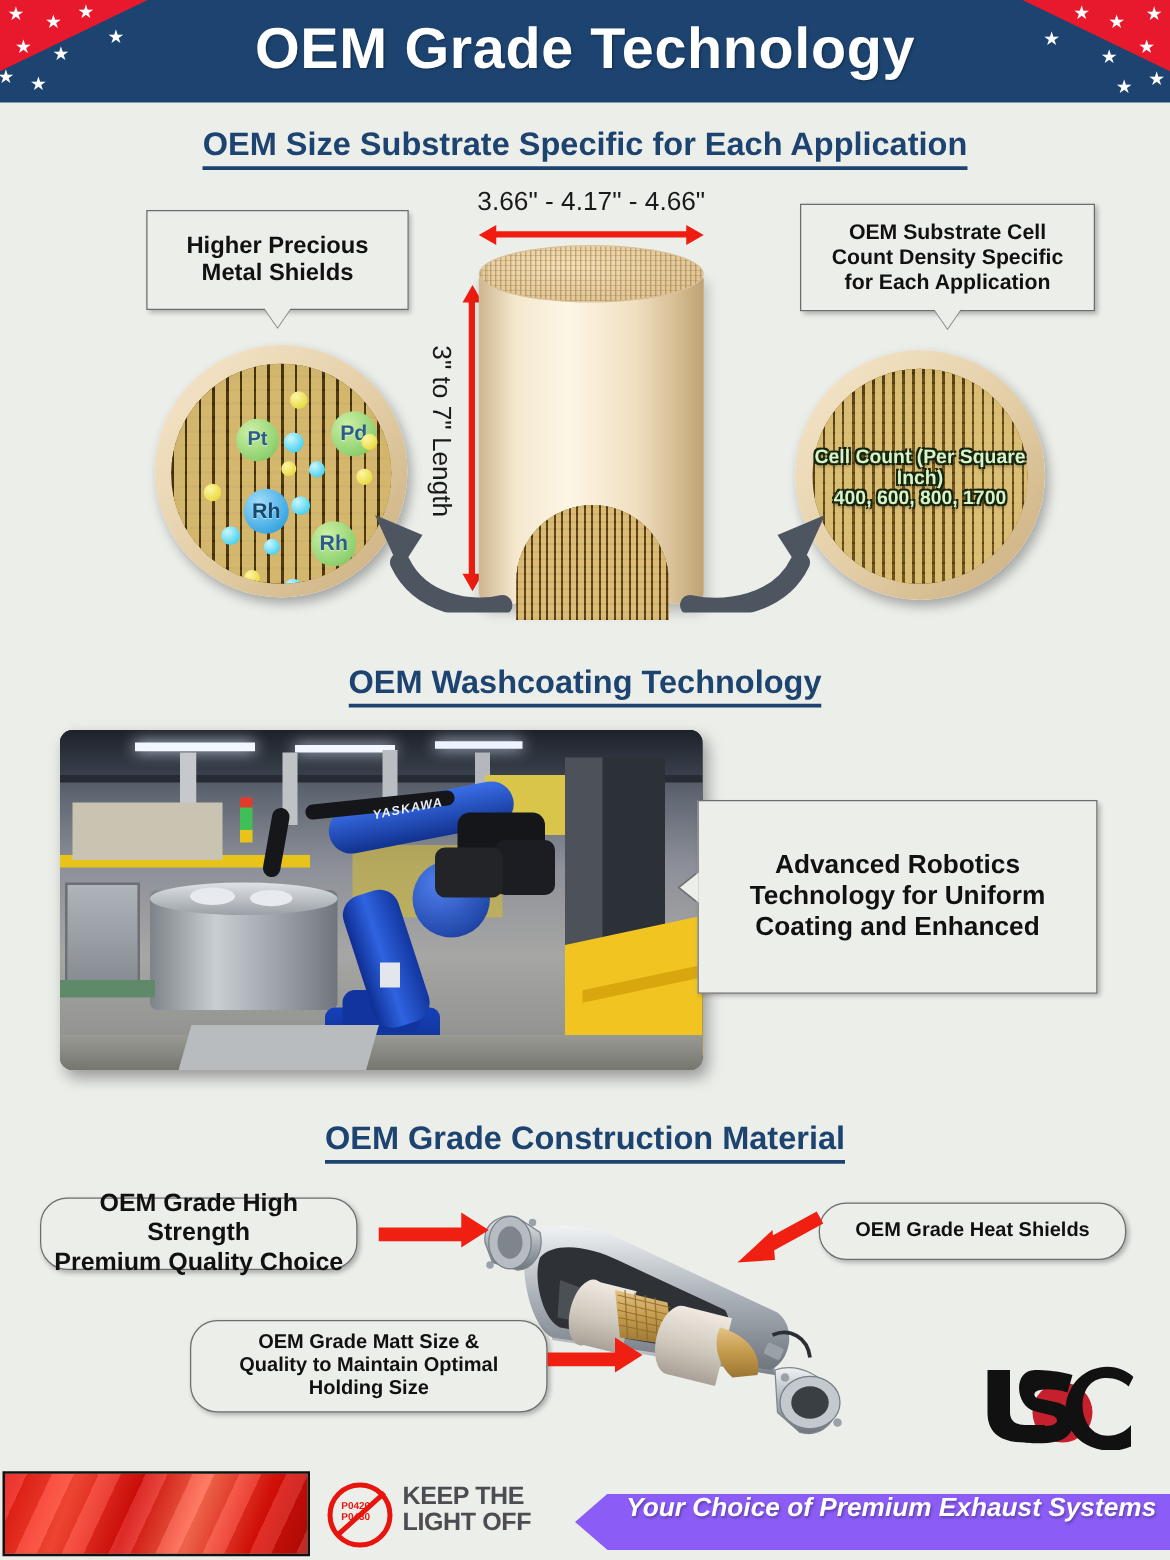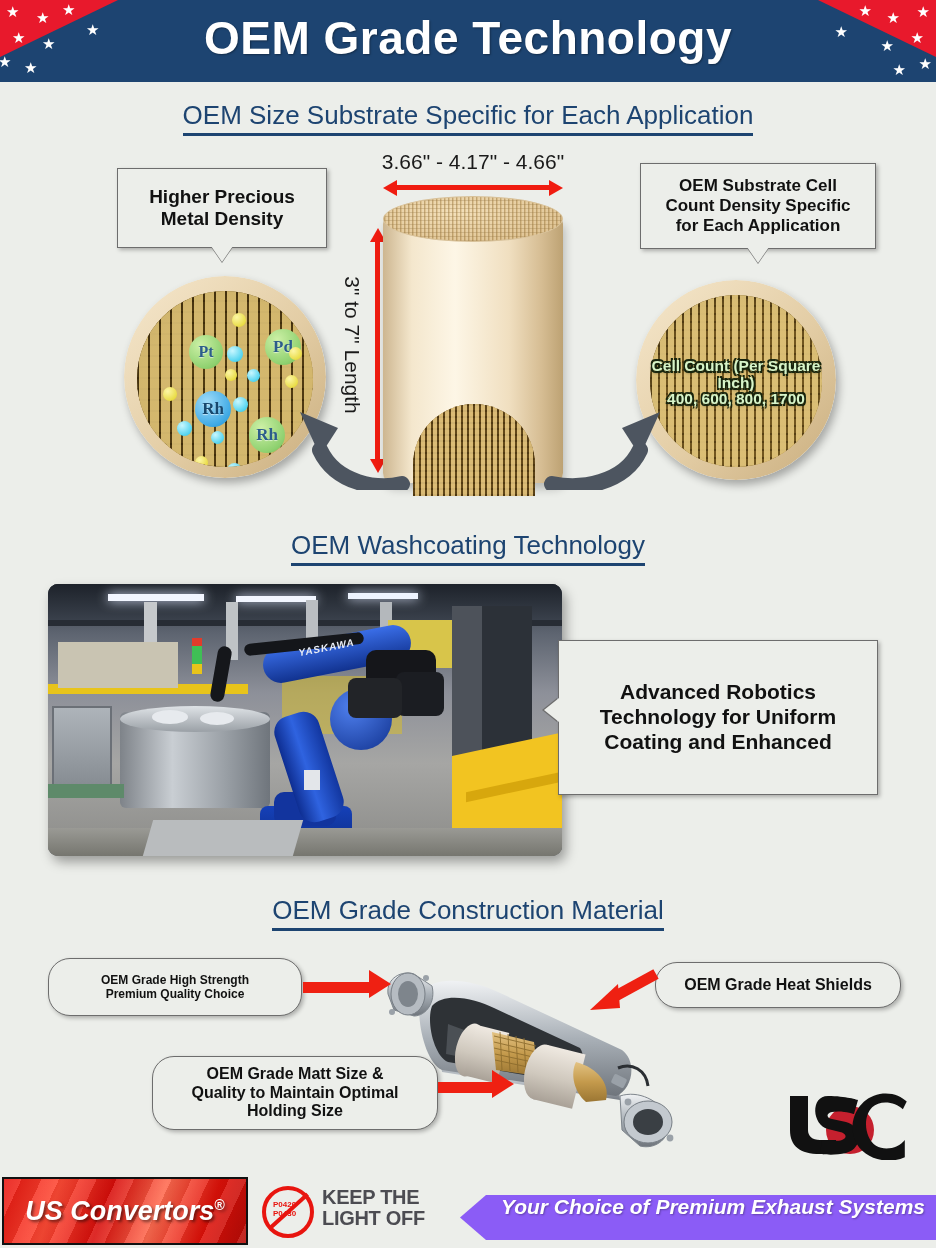--- a/index.html
+++ b/index.html
@@ -36,21 +36,21 @@
   }
   .star-corner.left .stripe { left:-48px; clip-path:polygon(0 0,100% 0,0 100%); }
   .star-corner.right .stripe{ right:-48px; clip-path:polygon(100% 0,100% 100%,0 0); }
   .star {
     position:absolute; color:#fff; font-size:15px; line-height:1;
   }
 
   
   .sec-heading {
     position:absolute; width:100%; text-align:center;
-    color:#1d4471; font-size:26px; font-weight:normal;
+    color:#1d4471; font-size:26px; font-weight:bold;
   }
   .sec-heading span {
     border-bottom:3px solid #1d4471; padding-bottom:3px;
   }
 
   
   .callout {
     position:absolute; background:#eceeea;
     border:1.5px solid #6d6d6d;
     box-shadow:2px 2px 4px rgba(0,0,0,0.28);
@@ -294,39 +294,39 @@
   <div class="cyl-body"></div>
   <div class="cyl-top">
       <div class="cyl-top-grid"></div>
     </div>
   <div class="cyl-cut"></div>
 </div>
 
 <div class="callout" style="left:117px; top:168px; width:210px; height:80px; font-size:19px;">
   <div>
     <div>Higher Precious</div>
-    <div>Metal Density</div>
+    <div>Metal Shields</div>
   </div>
 </div>
 <div class="tail-down" style="left:211px; top:246px;"></div>
 
 <div class="callout" style="left:640px; top:163px; width:236px; height:86px; font-size:17px;">
   <div>
     <div>OEM Substrate Cell</div>
     <div>Count Density Specific</div>
     <div>for Each Application</div>
   </div>
 </div>
 <div class="tail-down" style="left:747px; top:247px;"></div>
 
 <div class="mag" style="left:124px; top:276px; width:202px; height:202px;">
   <div class="mag-rim"></div>
   <div class="mag-face" style="left:13px; top:15px; width:176px; height:176px;">
     <div class="mag-grid grid-left"></div>
-    <div id="pm-layer" style="position:absolute; inset:0;font-family:Liberation Serif, serif;">
+    <div id="pm-layer" style="position:absolute; inset:0;">
         <div class="pm green" style="left: 52px; top: 44px; width: 34px; height: 34px; font-size: 16px;">Pt</div>
         <div class="pm green" style="left: 128px; top: 38px; width: 36px; height: 36px; font-size: 17px;">Pd</div>
         <div class="pm blue" style="left: 58px; top: 100px; width: 36px; height: 36px; font-size: 17px;">Rh</div>
         <div class="pm green" style="left: 112px; top: 126px; width: 36px; height: 36px; font-size: 17px;">Rh</div>
         <div class="pm yellow" style="left: 95px; top: 22px; width: 14px; height: 14px; font-size: 6px;"></div>
         <div class="pm cyan" style="left: 90px; top: 55px; width: 16px; height: 16px; font-size: 7px;"></div>
         <div class="pm yellow" style="left: 152px; top: 56px; width: 13px; height: 13px; font-size: 6px;"></div>
         <div class="pm cyan" style="left: 110px; top: 78px; width: 13px; height: 13px; font-size: 6px;"></div>
         <div class="pm yellow" style="left: 88px; top: 78px; width: 12px; height: 12px; font-size: 6px;"></div>
         <div class="pm yellow" style="left: 148px; top: 84px; width: 13px; height: 13px; font-size: 6px;"></div>
@@ -505,21 +505,21 @@
   <path d="M250,146 C268,140 290,150 298,168 C302,188 286,200 270,196 L252,180 Z" fill="url(#steel2)" stroke="#7e858c" stroke-width="1"></path>
   <ellipse cx="278" cy="172" rx="24" ry="21" fill="#c3c9cf" stroke="#777e85"></ellipse>
   <ellipse cx="278" cy="172" rx="15" ry="13" fill="#3a3f44"></ellipse>
   <circle cx="258" cy="152" r="3.4" fill="#9aa1a8"></circle>
   <circle cx="300" cy="188" r="3.4" fill="#9aa1a8"></circle>
 
   <path d="M248,118 C262,112 276,120 278,136" stroke="#2b2f33" stroke-width="3" fill="none"></path>
   <rect x="242" y="126" width="14" height="10" rx="2" fill="#9aa1a8" transform="rotate(26 249 131)"></rect>
 </svg>
 
-<div class="callout rounded" style="left:48px; top:958px; width:254px; height:58px; font-size:12px;">
+<div class="callout rounded" style="left:32px; top:958px; width:254px; height:58px; font-size:20px;">
   <div>
     <div>OEM Grade High Strength</div>
     <div>Premium Quality Choice</div>
   </div>
 </div>
 <div class="red-arrow" style="left:303px; top:982px; width:68px;"></div>
 <div class="red-head" style="left:369px; top:970px; border-left:22px solid #ef2012;"></div>
 
 <div class="callout rounded" style="left:655px; top:962px; width:246px; height:46px; font-size:16px;">
   <div>OEM Grade Heat Shields</div>
@@ -543,21 +543,20 @@
   <circle cx="66" cy="40" r="24" fill="#c5202e"></circle>
   <path d="M6,6 L24,6 L24,40 C24,46 28,50 36,50 L36,64 C16,64 6,56 6,40 Z" fill="#111"></path>
   <path d="M36,50 L52,50 L52,64 L36,64 Z" fill="#111"></path>
   <path d="M44,6 C62,6 74,10 74,10 L70,24 C70,24 58,20 48,22 C42,23 42,28 48,29 L62,32 C78,36 80,58 62,63 C50,66 36,64 36,64 L38,50 C38,50 52,52 58,50 C64,48 62,43 56,42 L44,39 C28,35 26,6 44,6 Z" fill="#111"></path>
   <path d="M128,18 C120,10 104,8 96,16 C86,26 88,48 100,56 C110,62 124,58 130,50 L130,68 C112,76 86,70 78,50 C70,30 82,6 104,2 C116,0 126,4 132,10 Z" fill="#111" transform="translate(-4,2) scale(0.96)"></path>
 </svg>
 
 <div class="footer">
   <div class="usc-red">
     <div style="position:absolute;inset:0;background:repeating-linear-gradient(115deg,rgba(255,255,255,.12) 0 16px,rgba(0,0,0,.07) 16px 34px);"></div>
-    <div class="usc-red-text"><span>US Convertors</span><sup style="font-size:14px">®</sup></div>
   </div>
 
   <div class="keeplight">
     <div class="kl-circle"></div>
     <div class="kl-slash"></div>
     <div class="kl-code">
       <div>P0420</div>
       <div>P0430</div>
     </div>
     <div class="kl-words">

